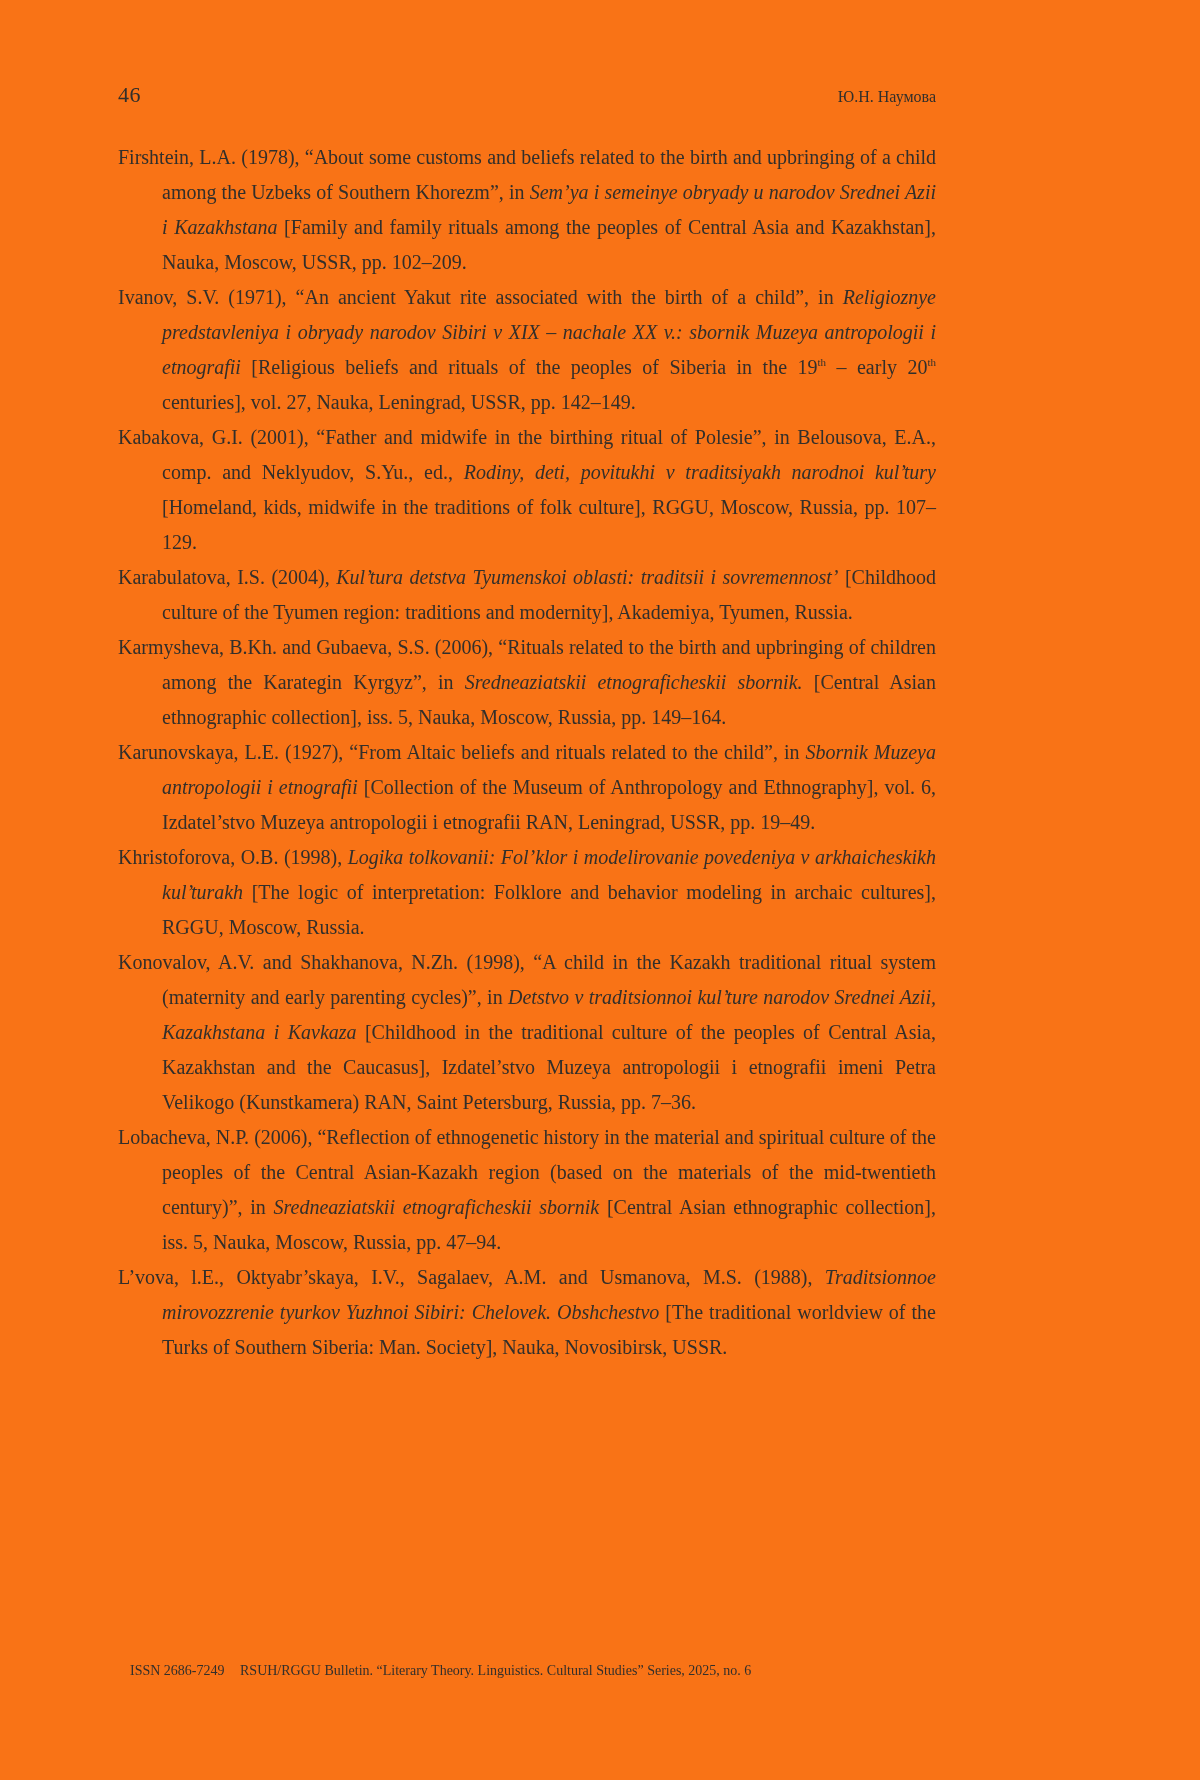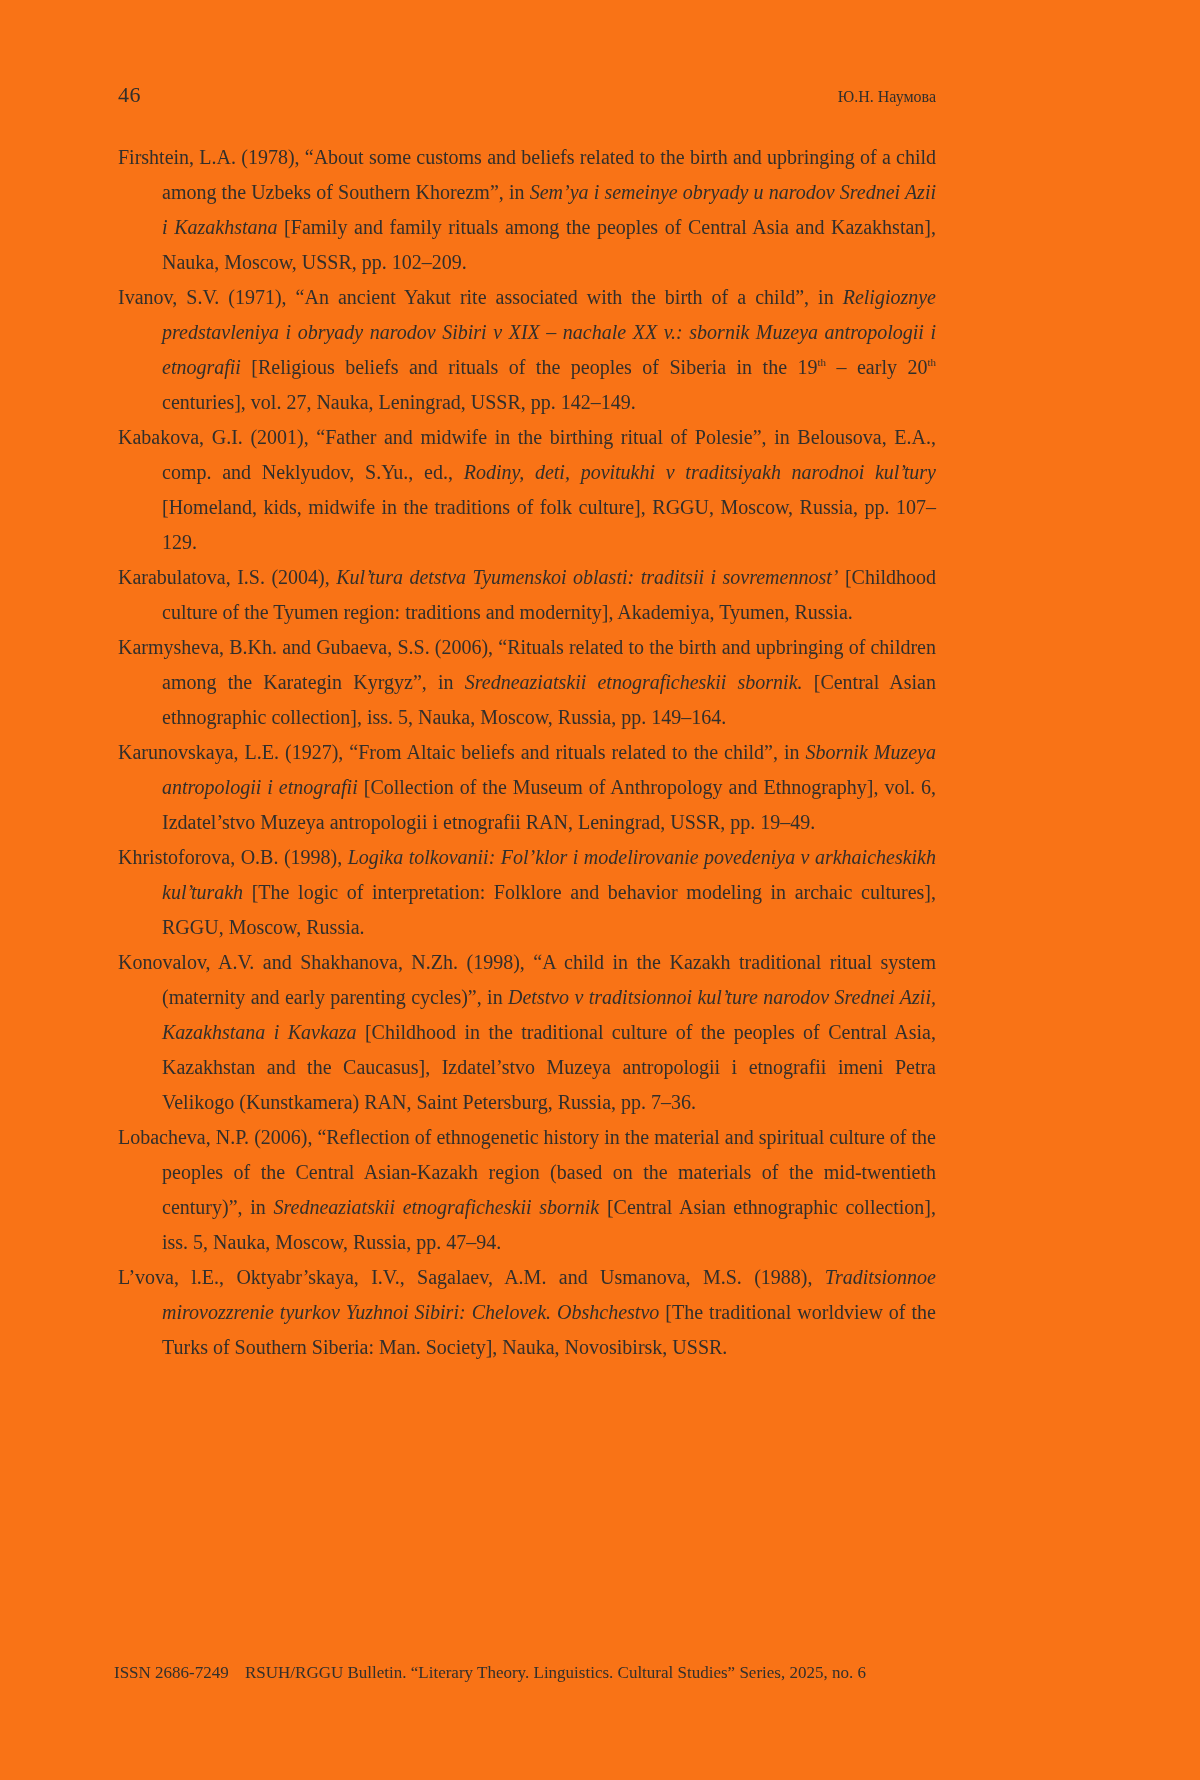--- a/index.html
+++ b/index.html
@@ -37,24 +37,24 @@
     text-indent: -44px;
   }
   .italic { font-style: italic; }
   .references sup {
     font-size: 11px;
     line-height: 0;
     vertical-align: super;
   }
   .page-footer {
     position: absolute;
-    left: 114px;
+    left: 130px;
     top: 1663px;
     width: 820px;
-    font-size: 17px;
+    font-size: 14px;
     white-space: nowrap;
   }
   .footer-issn { margin-right: 12px; }
 </style>
 </head>
 <body>
 
 <div class="page">
 
   <header class="page-header">

